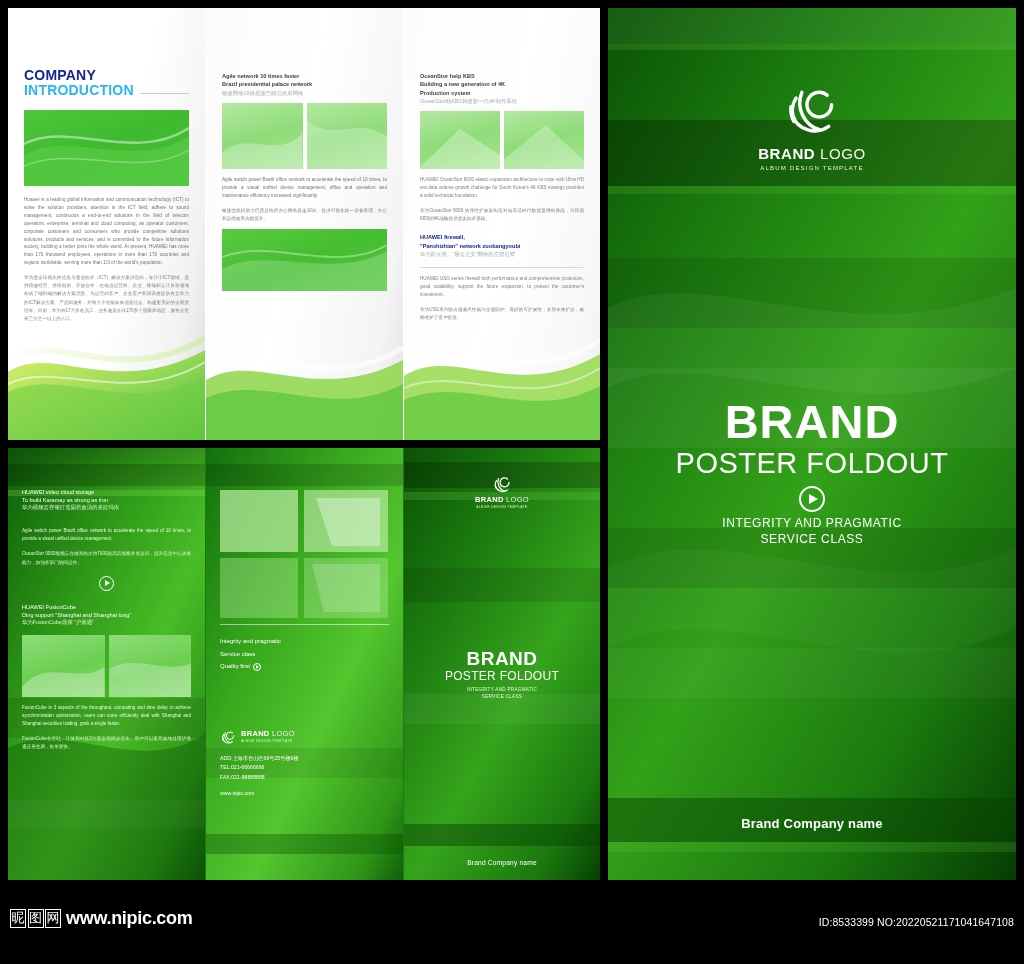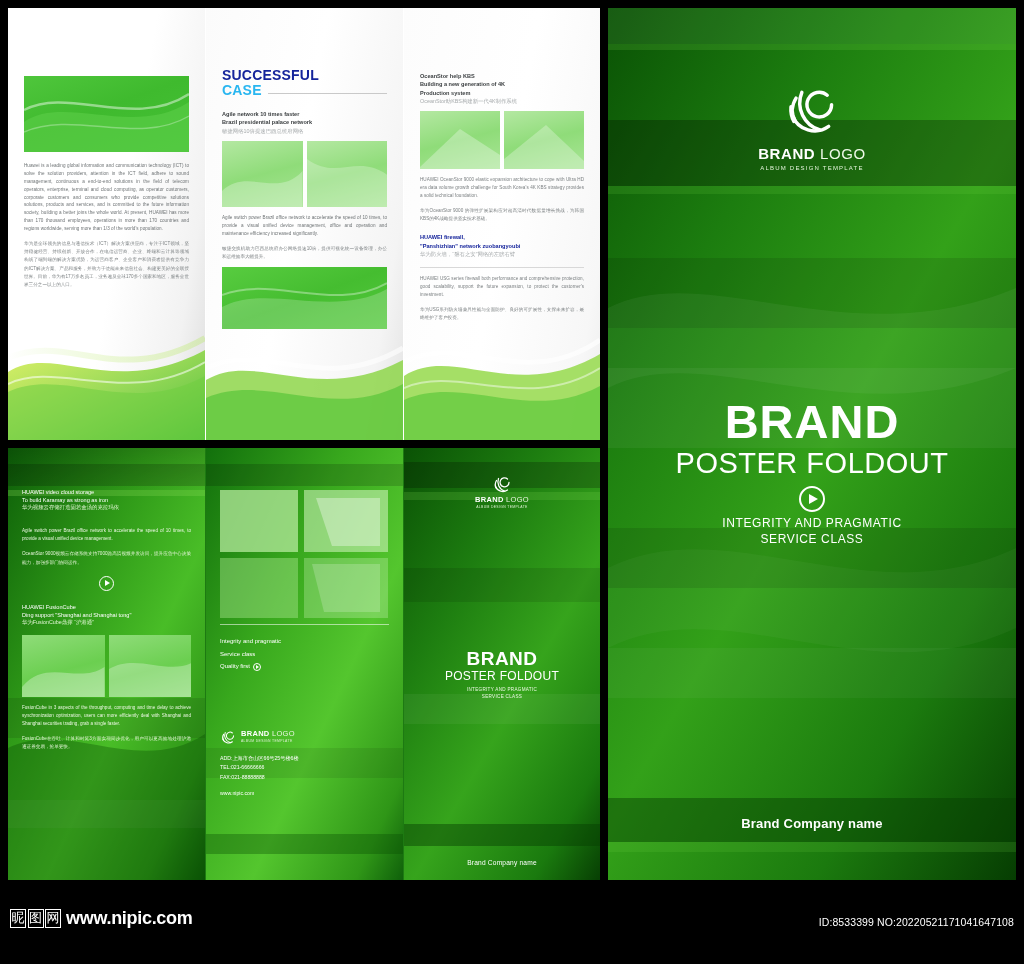--- a/index.html
+++ b/index.html
@@ -192,20 +192,27 @@
                 <stop offset="100%" stop-color="#b9e86a" stop-opacity=".55"></stop>
             </linearGradient>
           </defs>
           <path d="M0,92 C45,62 105,120 197,70 L197,160 L0,160 Z" fill="url(#w1)" opacity=".92"></path>
           <path d="M0,112 C55,86 120,138 197,96 L197,160 L0,160 Z" fill="#6fce3f" opacity=".55"></path>
           <path d="M0,78 C60,52 110,108 197,58" fill="none" stroke="url(#w2)" stroke-width="6" opacity=".7"></path>
           <path d="M0,104 C50,80 120,128 197,82" fill="none" stroke="#ffffff" stroke-width="2" opacity=".55"></path>
         </svg>
       </div>
       <div class="tf-inner">
+        <div class="sec-head">
+          <div class="l1">COMPANY</div>
+          <div class="l2row">
+            <div class="l2">INTRODUCTION</div>
+            <div class="rule"></div>
+          </div>
+        </div>
         <div class="hero-img">
           <svg viewBox="0 0 165 76" preserveAspectRatio="none">
             <path d="M0,46 C40,18 110,62 165,26 L165,76 L0,76 Z" fill="#5fd04a" opacity=".55"></path>
             <path d="M0,34 C45,10 110,54 165,18" fill="none" stroke="#ffffff" stroke-width="2.4" opacity=".45"></path>
             <path d="M0,56 C50,34 115,70 165,40" fill="none" stroke="#ffffff" stroke-width="1.4" opacity=".3"></path>
           </svg>
         </div>
         <div class="body-en">Huawei is a leading global information and communication technology (ICT) to solve the solution providers, attention in the ICT field, adhere to sound management, continuous a end-to-end solutions in the field of telecom operators, enterprise, terminal and cloud computing, as operator customers, corporate customers and consumers who provide competitive solutions solutions, products and services, and is committed to the future information society, building a better joins the whole world. At present, HUAWEI has more than 170 thousand employees, operations in more than 170 countries and regions worldwide, serving more than 1/3 of the world's population.</div>
         <div class="body-cn">华为是全球领先的信息与通信技术（ICT）解决方案供应商，专注于ICT领域，坚持稳健经营、持续创新、开放合作，在电信运营商、企业、终端和云计算等领域构筑了端到端的解决方案优势，为运营商客户、企业客户和消费者提供有竞争力的ICT解决方案、产品和服务，并致力于使能未来信息社会、构建更美好的全联接世界。目前，华为有17万多名员工，业务遍及全球170多个国家和地区，服务全世界三分之一以上的人口。</div>
       </div>
@@ -213,27 +220,20 @@
 
     <div class="tf-panel tf-p2">
       <div class="wave-wrap">
         <svg viewBox="0 0 197 160" preserveAspectRatio="none">
           <path d="M0,100 C50,70 110,126 197,80 L197,160 L0,160 Z" fill="#8ed64a" opacity=".85"></path>
           <path d="M0,118 C60,92 125,142 197,104 L197,160 L0,160 Z" fill="#4cc232" opacity=".6"></path>
           <path d="M0,88 C60,60 115,116 197,68" fill="none" stroke="#ffffff" stroke-width="5" opacity=".6"></path>
         </svg>
       </div>
       <div class="tf-inner">
-        <div class="sec-head">
-          <div class="l1">SUCCESSFUL</div>
-          <div class="l2row">
-            <div class="l2">CASE</div>
-            <div class="rule"></div>
-          </div>
-        </div>
         <div class="case-title">
           <div class="en">Agile network 10 times faster</div>
           <div class="en">Brazil presidential palace network</div>
           <div class="cn">敏捷网络10倍提速巴西总统府网络</div>
         </div>
         <div class="thumb-row">
           <div class="thumb tall">
             <svg viewBox="0 0 80 66" preserveAspectRatio="none">
                 <path d="M0,50 C25,26 55,58 80,30 L80,66 L0,66Z" fill="#ffffff" opacity=".28"></path>
               </svg>

